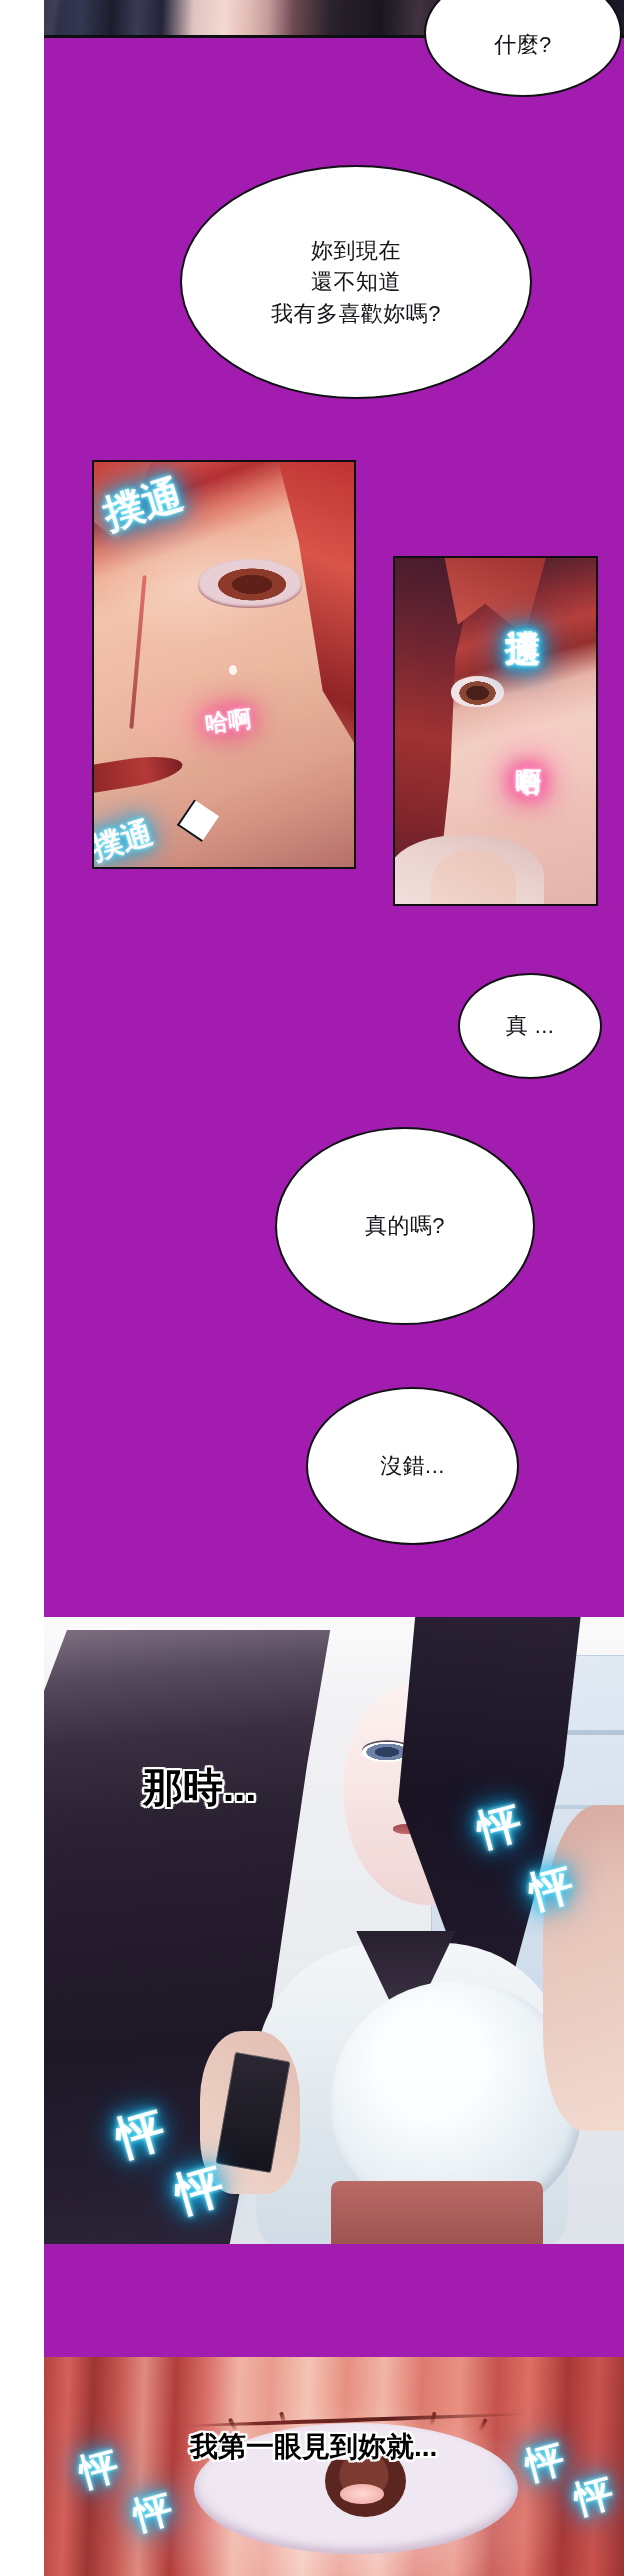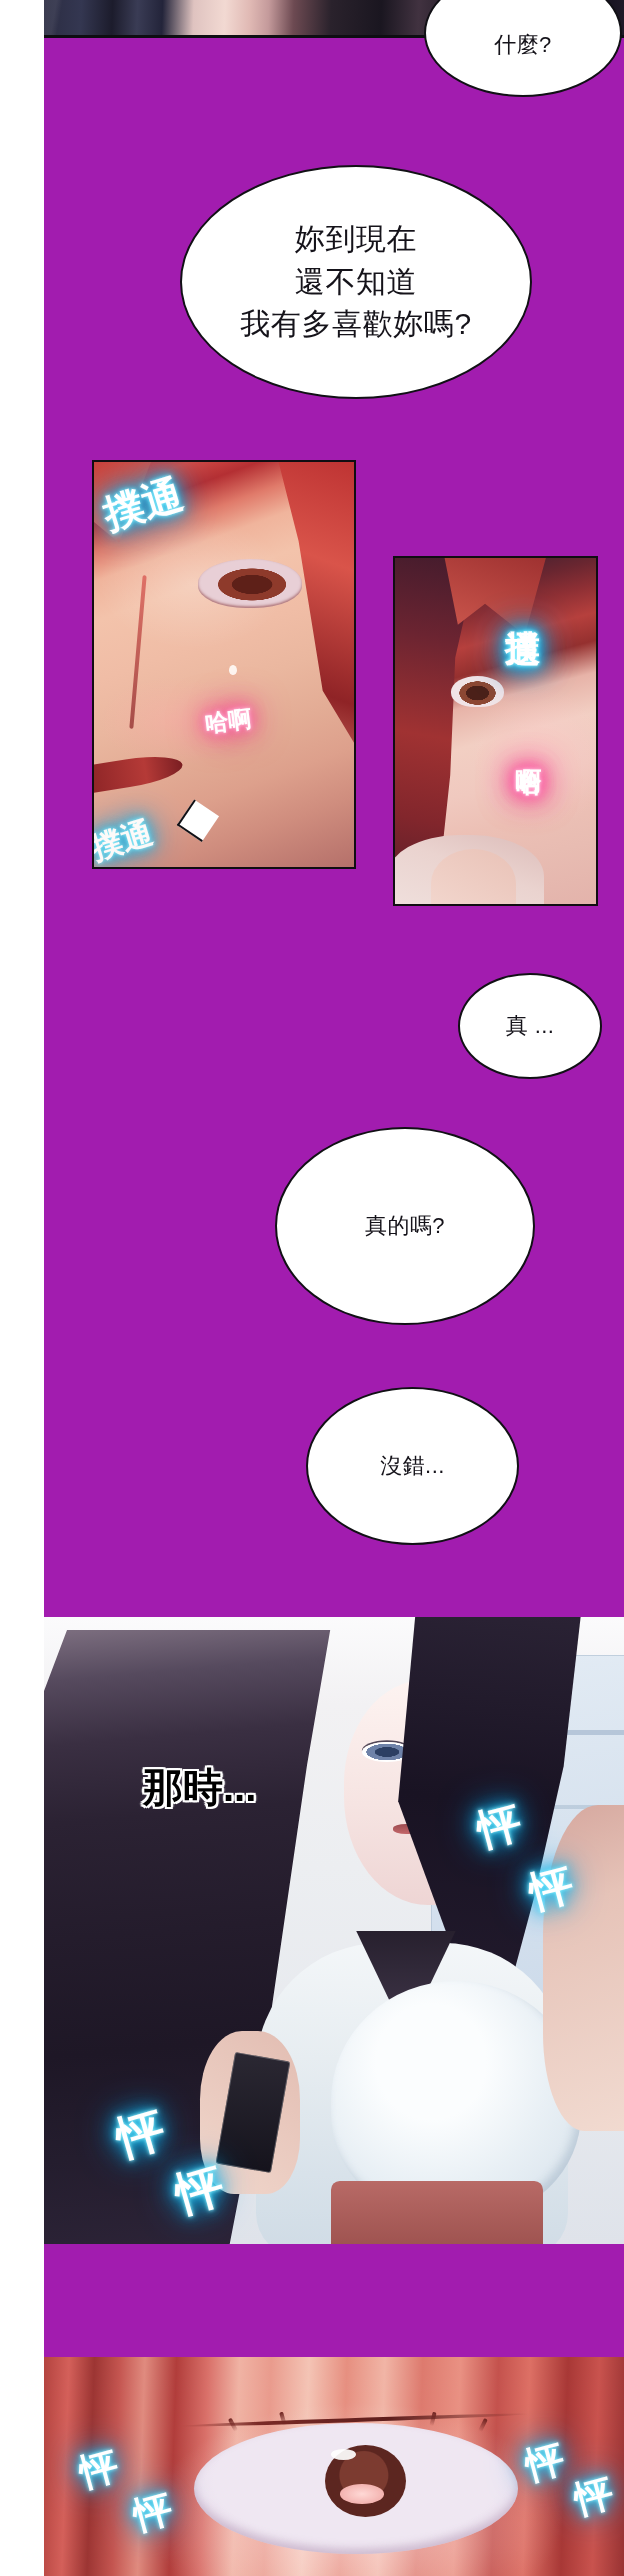--- a/index.html
+++ b/index.html
@@ -331,21 +331,21 @@
 
 <div id="page">
 
   <div id="topstrip" class="panel"></div>
 
   <div class="bubble" style="left:380px; top:-31px; width:198px; height:128px;">
     <span class="txt" style="font-size:22px; padding-top:22.5px;">什麼?</span>
   </div>
 
   <div class="bubble" style="left:136px; top:165px; width:352px; height:234px;">
-    <span class="txt" style="font-size:30px;">妳到現在
+    <span class="txt" style="font-size:22px;">妳到現在
 還不知道
 我有多喜歡妳嗎?</span>
   </div>
 
   <div id="art-face-male" class="panel framed" style="left:48px; top:460px; width:264px; height:409px;">
     <div class="hairL"></div>
     <div class="hairR"></div>
     <div class="eye"></div>
     <div class="tear"></div>
     <div class="drop"></div>
@@ -418,20 +418,21 @@
     <div class="sclera"></div>
     <div class="iris"></div>
     <div class="pupilglow"></div>
     <div class="spec"></div>
 
     <div class="lash" style="left:30%; top:28%; transform:rotate(-28deg);"></div>
     <div class="lash" style="left:38%; top:25%; transform:rotate(-16deg);"></div>
     <div class="lash" style="left:62%; top:25%; transform:rotate(14deg);"></div>
     <div class="lash" style="left:70%; top:28%; transform:rotate(26deg);"></div>
 
+    <div class="caption" style="left:146px; top:71px; font-size:28px;">我第一眼見到妳就...</div>
 
     <div class="sfx cyan rot" style="left:36px; top:94px; font-size:38px; transform:rotate(-15deg);">怦</div>
     <div class="sfx cyan rot" style="left:90px; top:137px; font-size:38px; transform:rotate(-15deg);">怦</div>
 
     <div class="sfx cyan rot" style="left:482px; top:87px; font-size:38px; transform:rotate(-15deg);">怦</div>
     <div class="sfx cyan rot" style="left:531px; top:121px; font-size:38px; transform:rotate(-15deg);">怦</div>
   </div>
 
 </div>
 

